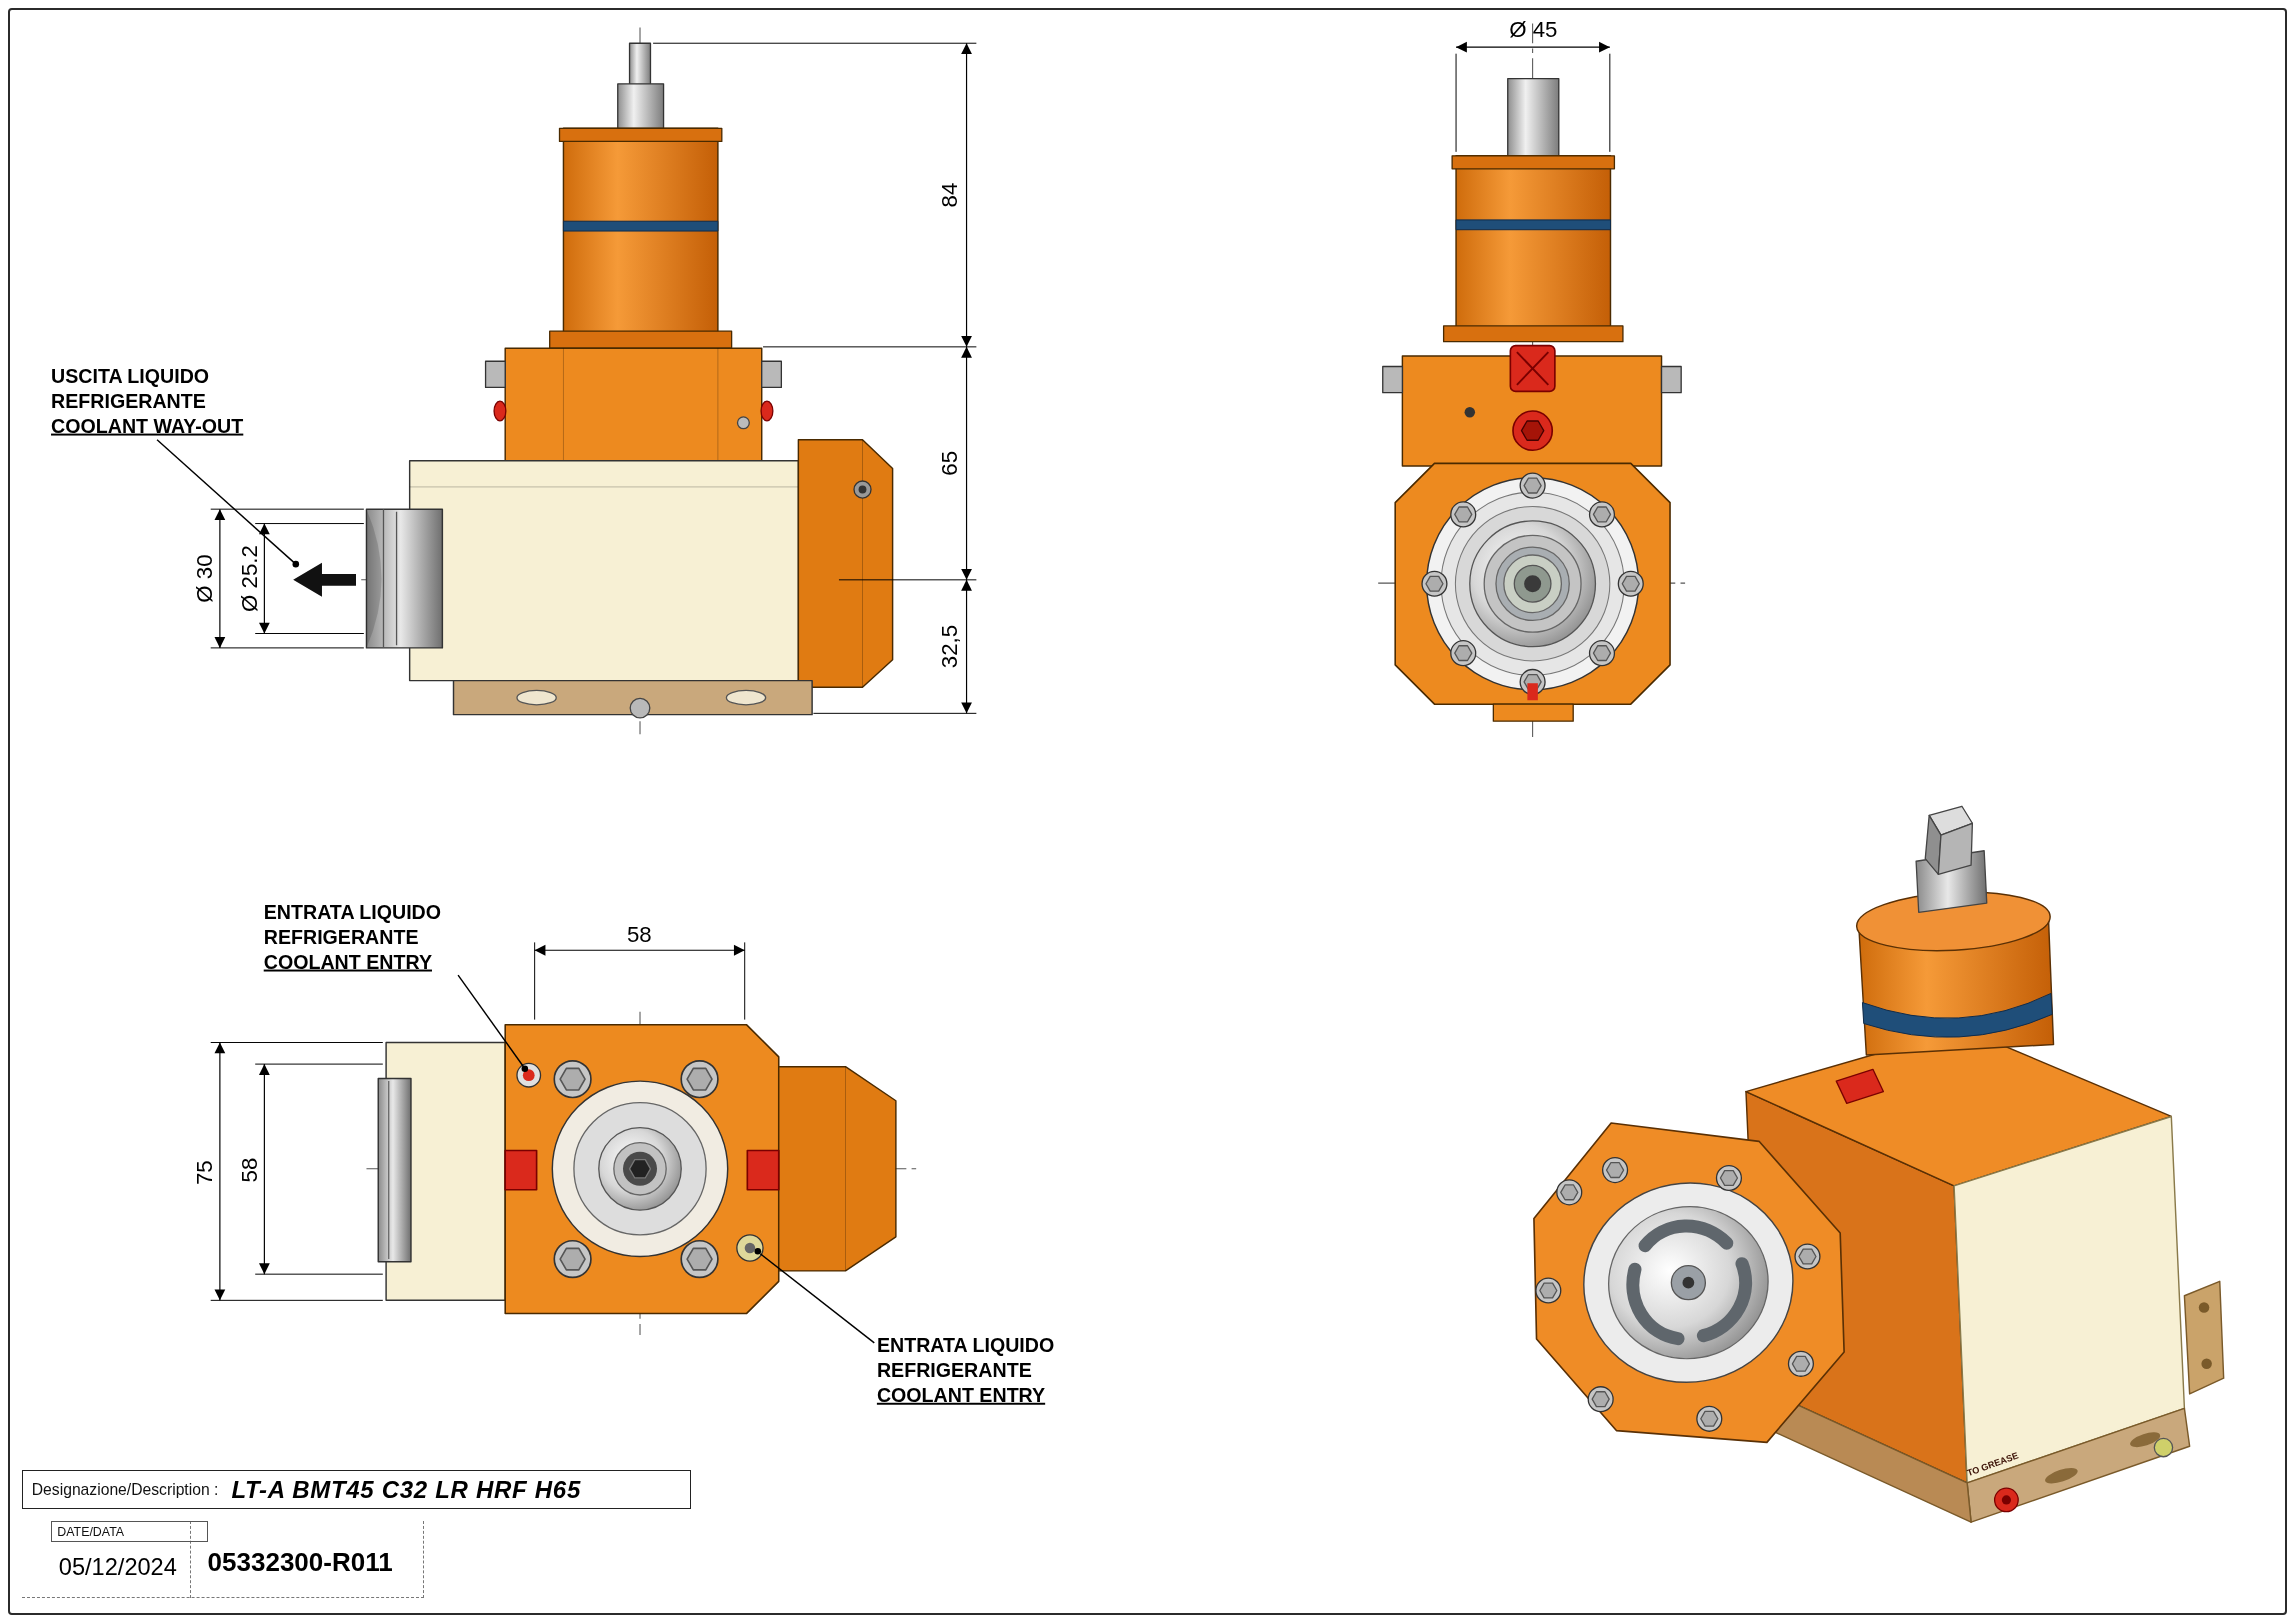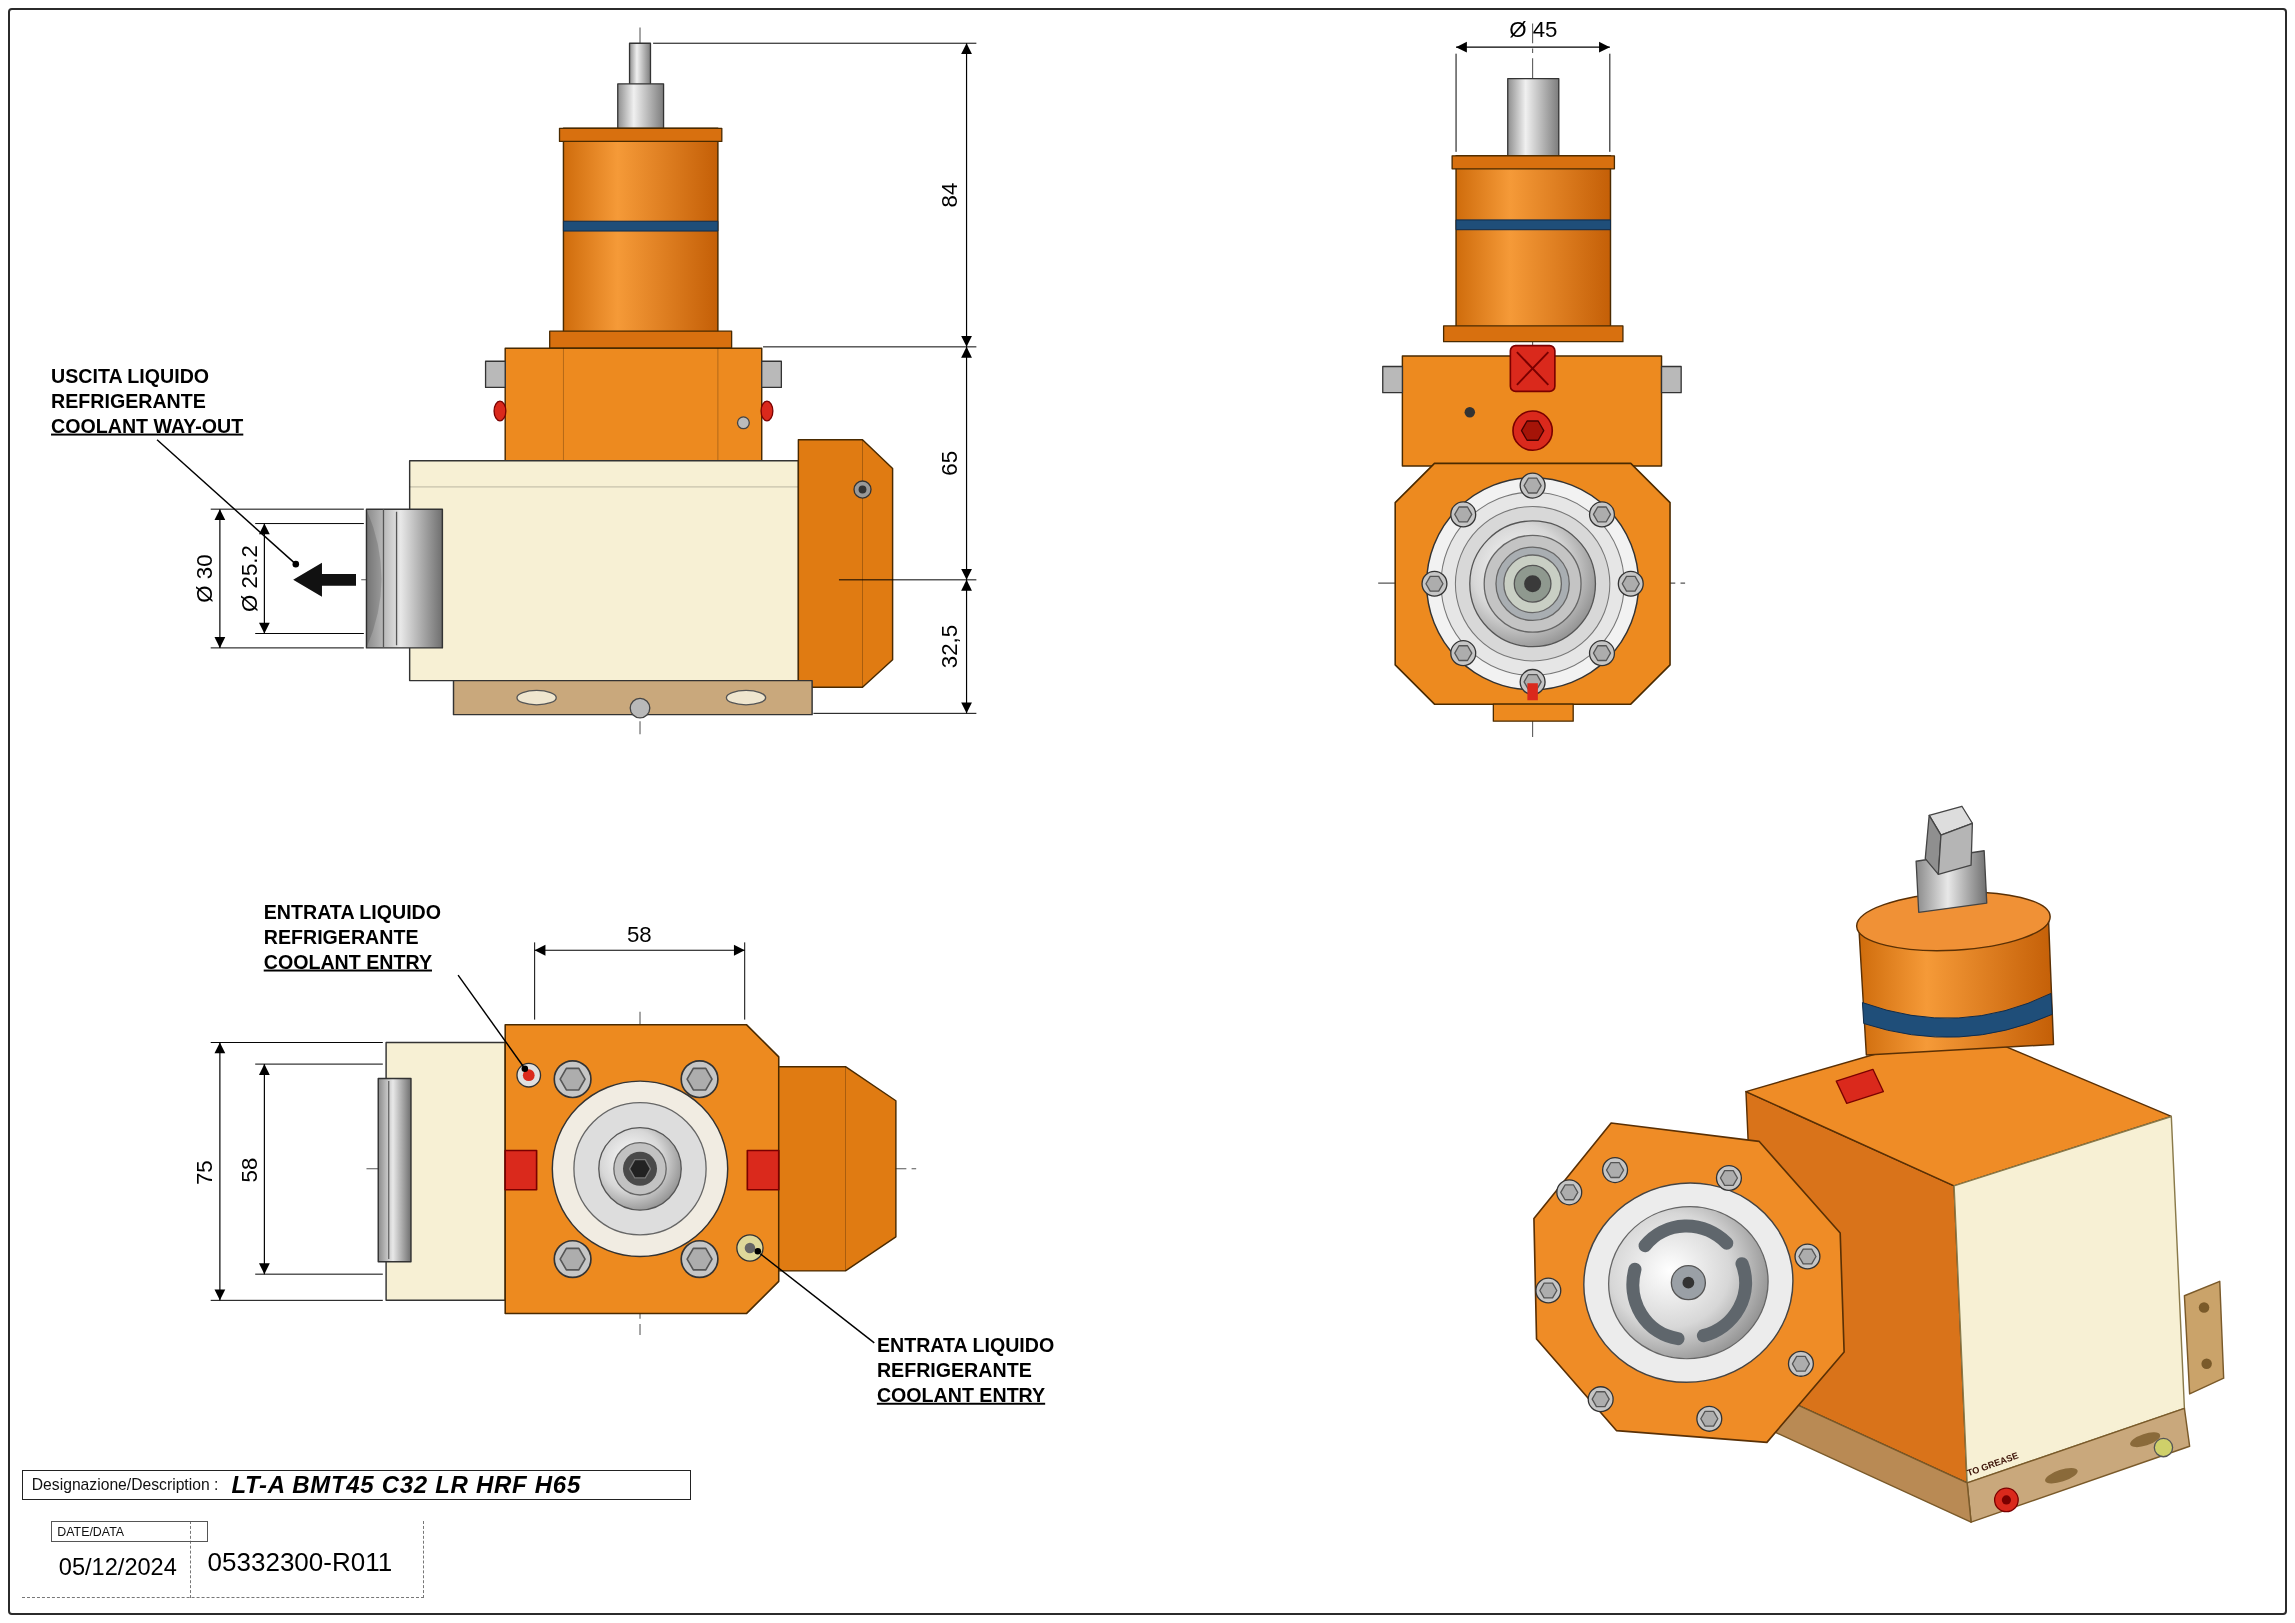--- a/index.html
+++ b/index.html
@@ -13,36 +13,36 @@
   .lbl{font-size:30px;font-weight:bold;fill:#000;}
   .tiny{font-size:14px;font-weight:bold;fill:#3a1005;}
   .ul{text-decoration:underline;}
   .cl{stroke:#555;stroke-width:1.6;stroke-dasharray:30 8 7 8;fill:none;}
   .ext{stroke:#000;stroke-width:1.5;fill:none;}
   .dln{stroke:#000;stroke-width:1.8;fill:none;}
   .ldr{stroke:#000;stroke-width:2.2;fill:none;}
   .thin{stroke:rgba(0,0,0,.25);stroke-width:1.5;fill:none;}
 
   
-  .tb-desig{position:absolute;left:21.6px;top:1470px;width:669px;height:30px;
+  .tb-desig{position:absolute;left:21.6px;top:1470px;width:669px;height:39px;
             border:1.3px solid #222;display:flex;align-items:center;gap:13px;
             padding-left:9.2px;box-sizing:border-box;background:#fff;}
   .tb-lab{font-size:15.7px;color:#111;}
   .tb-val{font-size:24px;font-weight:bold;letter-spacing:0.7px;color:#000;font-style:italic;}
   .tb-lower{position:absolute;left:21.6px;top:1521px;width:402px;height:77px;
             border-bottom:1.3px dashed #777;box-sizing:border-box;}
   .tb-datecell{position:absolute;left:0;top:0;width:169px;height:77px;
                border-right:1.3px dashed #777;box-sizing:border-box;}
   .tb-datelabel{position:absolute;left:29.5px;top:0;width:157px;height:21px;
                 border:1px solid #555;box-sizing:border-box;font-size:12.4px;
                 color:#111;padding:2.6px 0 0 5.2px;}
   .tb-dateval{position:absolute;left:5.2px;top:33px;font-size:23.6px;color:#000;margin-left:32px;}
   .tb-dwgcell{position:absolute;left:169px;top:0;width:233px;height:77px;
               border-right:1.3px dashed #777;box-sizing:border-box;}
-  .tb-dwg{position:absolute;left:17px;top:26px;font-size:26px;font-weight:normal;color:#000;}
+  .tb-dwg{position:absolute;left:17px;top:26px;font-size:26px;font-weight:bold;color:#000;}
 </style>
 </head>
 <body>
 
 <div class="sheet">
   <div class="frame"></div>
 
   <svg width="2295" height="1623" viewBox="0 0 3507 2480">
     <defs>
       <marker id="ar" viewBox="0 0 12 12" refX="11" refY="6" markerWidth="11" markerHeight="11" orient="auto-start-reverse">

